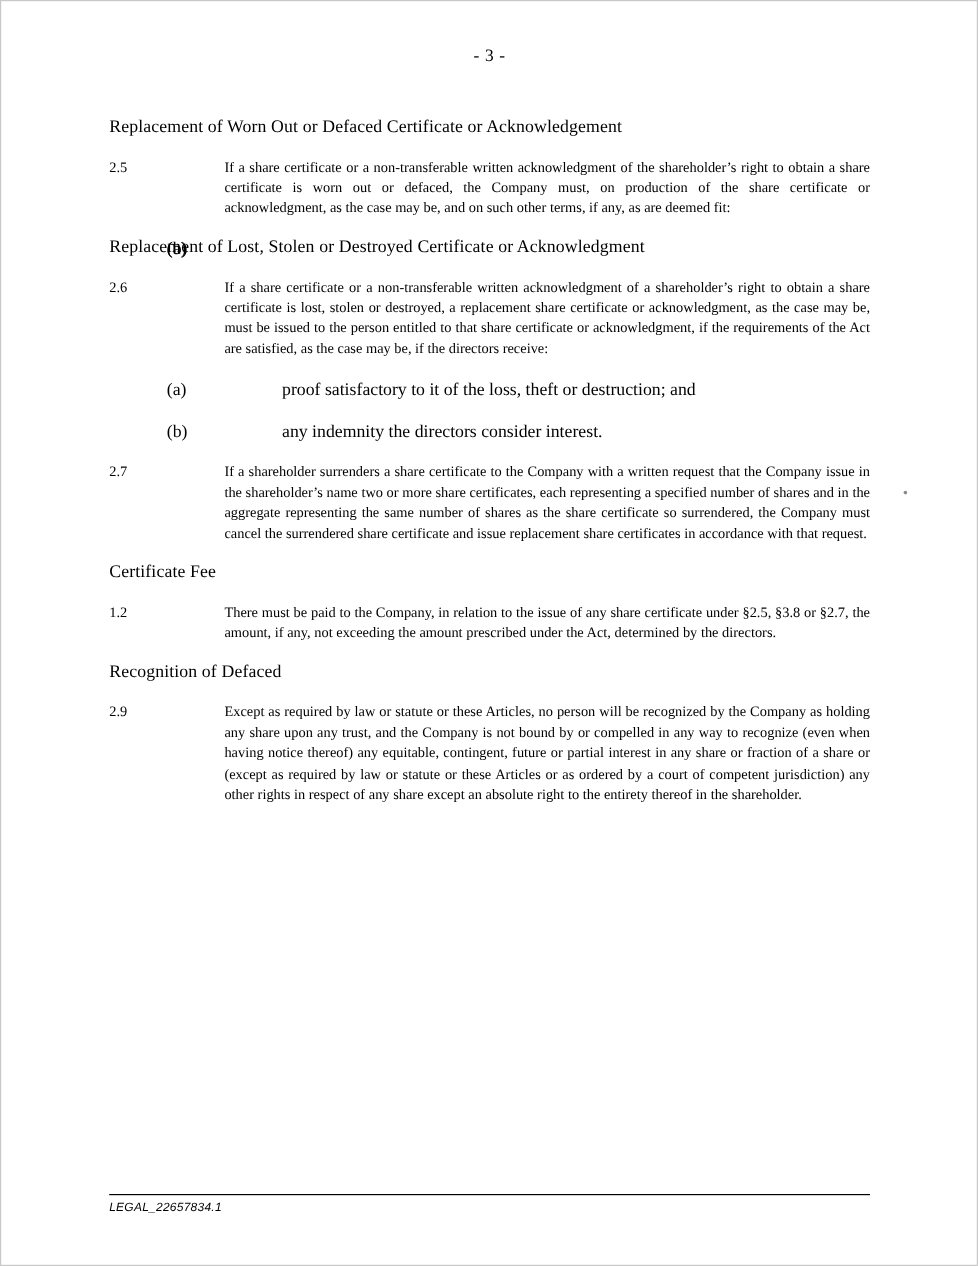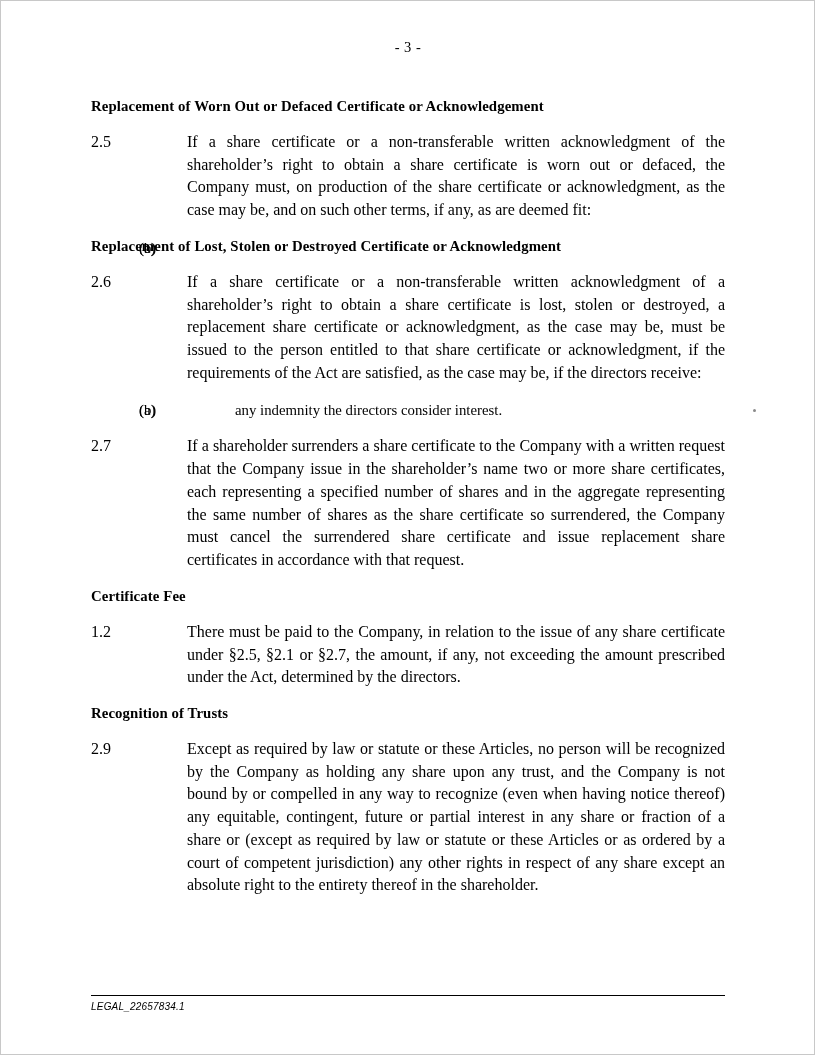--- a/index.html
+++ b/index.html
@@ -30,27 +30,27 @@
     width: 634px;
   }
   .page-number {
     text-align: center;
     font-size: 14.5px;
     letter-spacing: 0.5px;
     margin: 0 0 42px 0;
   }
   .heading {
     font-size: 14.8px;
-    font-weight: bold;
+    font-weight: normal;
     margin: 0 0 16px 0;
     letter-spacing: 0.1px;
   }
   .clause {
     position: relative;
-    font-size: 16px;
+    font-size: 12px;
     line-height: 1.42;
     text-align: justify;
     margin: 0 0 16px 0;
     padding-left: 96px;
   }
   .clause .num {
     position: absolute;
     left: 0;
     top: 0;
   }
@@ -122,38 +122,39 @@
       <span class="letter">(b)</span>
     </div>
 
     <div class="heading gap-before-heading">Replacement of Lost, Stolen or Destroyed Certificate or Acknowledgment</div>
     <div class="clause">
       <span class="num">2.6</span>
       <span class="body">If a share certificate or a non-transferable written acknowledgment of a shareholder’s right to obtain a share certificate is lost, stolen or destroyed, a replacement share certificate or acknowledgment, as the case may be, must be issued to the person entitled to that share certificate or acknowledgment, if the requirements of the Act are satisfied, as the case may be, if the directors receive:</span>
     </div>
     <div class="subclause">
       <span class="letter">(a)</span>
+      <span>proof satisfactory to it of the loss, theft or destruction; and</span>
     </div>
     <div class="subclause">
       <span class="letter">(b)</span>
       <span>any indemnity the directors consider interest.</span>
     </div>
 
     <div class="clause">
       <span class="num">2.7</span>
       <span class="body">If a shareholder surrenders a share certificate to the Company with a written request that the Company issue in the shareholder’s name two or more share certificates, each representing a specified number of shares and in the aggregate representing the same number of shares as the share certificate so surrendered, the Company must cancel the surrendered share certificate and issue replacement share certificates in accordance with that request.</span>
     </div>
 
     <div class="heading gap-before-heading">Certificate Fee</div>
     <div class="clause">
       <span class="num">1.2</span>
-      <span class="body">There must be paid to the Company, in relation to the issue of any share certificate under §2.5, §2.1 or §2.7, the amount, if any, not exceeding the amount prescribed under the Act, determined by the directors.</span>
+      <span class="body">There must be paid to the Company, in relation to the issue of any share certificate under §2.5, §3.8 or §2.7, the amount, if any, not exceeding the amount prescribed under the Act, determined by the directors.</span>
     </div>
 
-    <div class="heading gap-before-heading">Recognition of Trusts</div>
+    <div class="heading gap-before-heading">Recognition of Defaced</div>
     <div class="clause">
       <span class="num">2.9</span>
       <span class="body">Except as required by law or statute or these Articles, no person will be recognized by the Company as holding any share upon any trust, and the Company is not bound by or compelled in any way to recognize (even when having notice thereof) any equitable, contingent, future or partial interest in any share or fraction of a share or (except as required by law or statute or these Articles or as ordered by a court of competent jurisdiction) any other rights in respect of any share except an absolute right to the entirety thereof in the shareholder.</span>
     </div>
 
   </div>
 
   <div class="margin-tick"></div>
   <div class="footer-rule"></div>
   <div class="footer">LEGAL_22657834.1</div>

